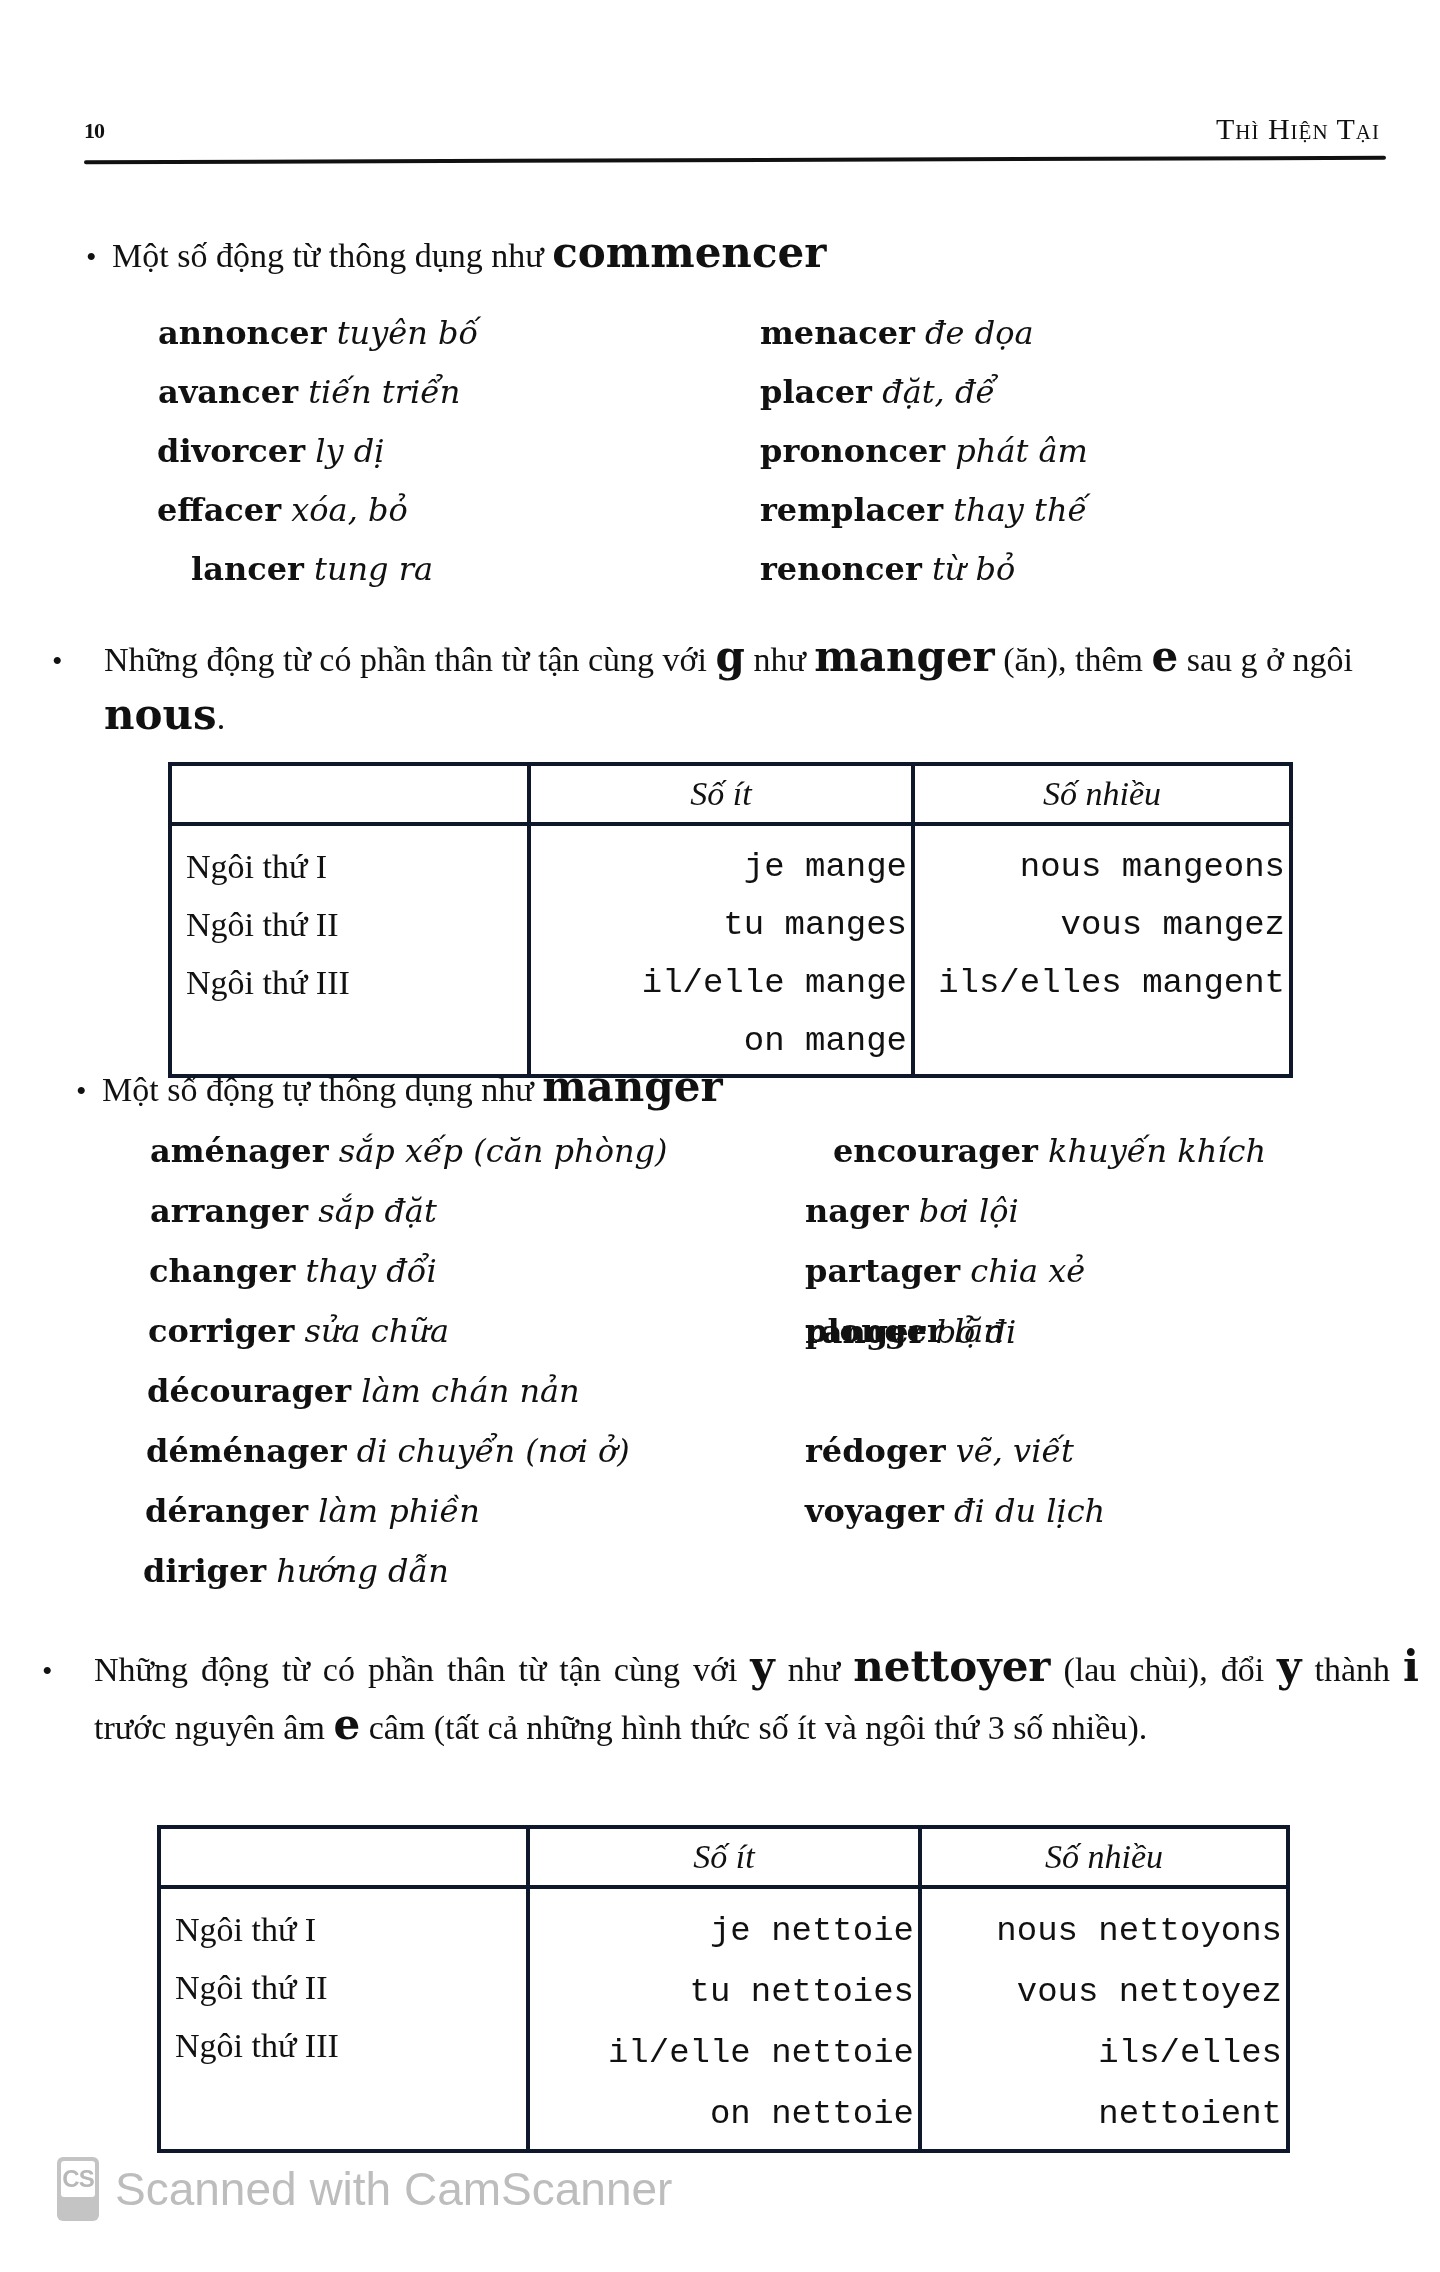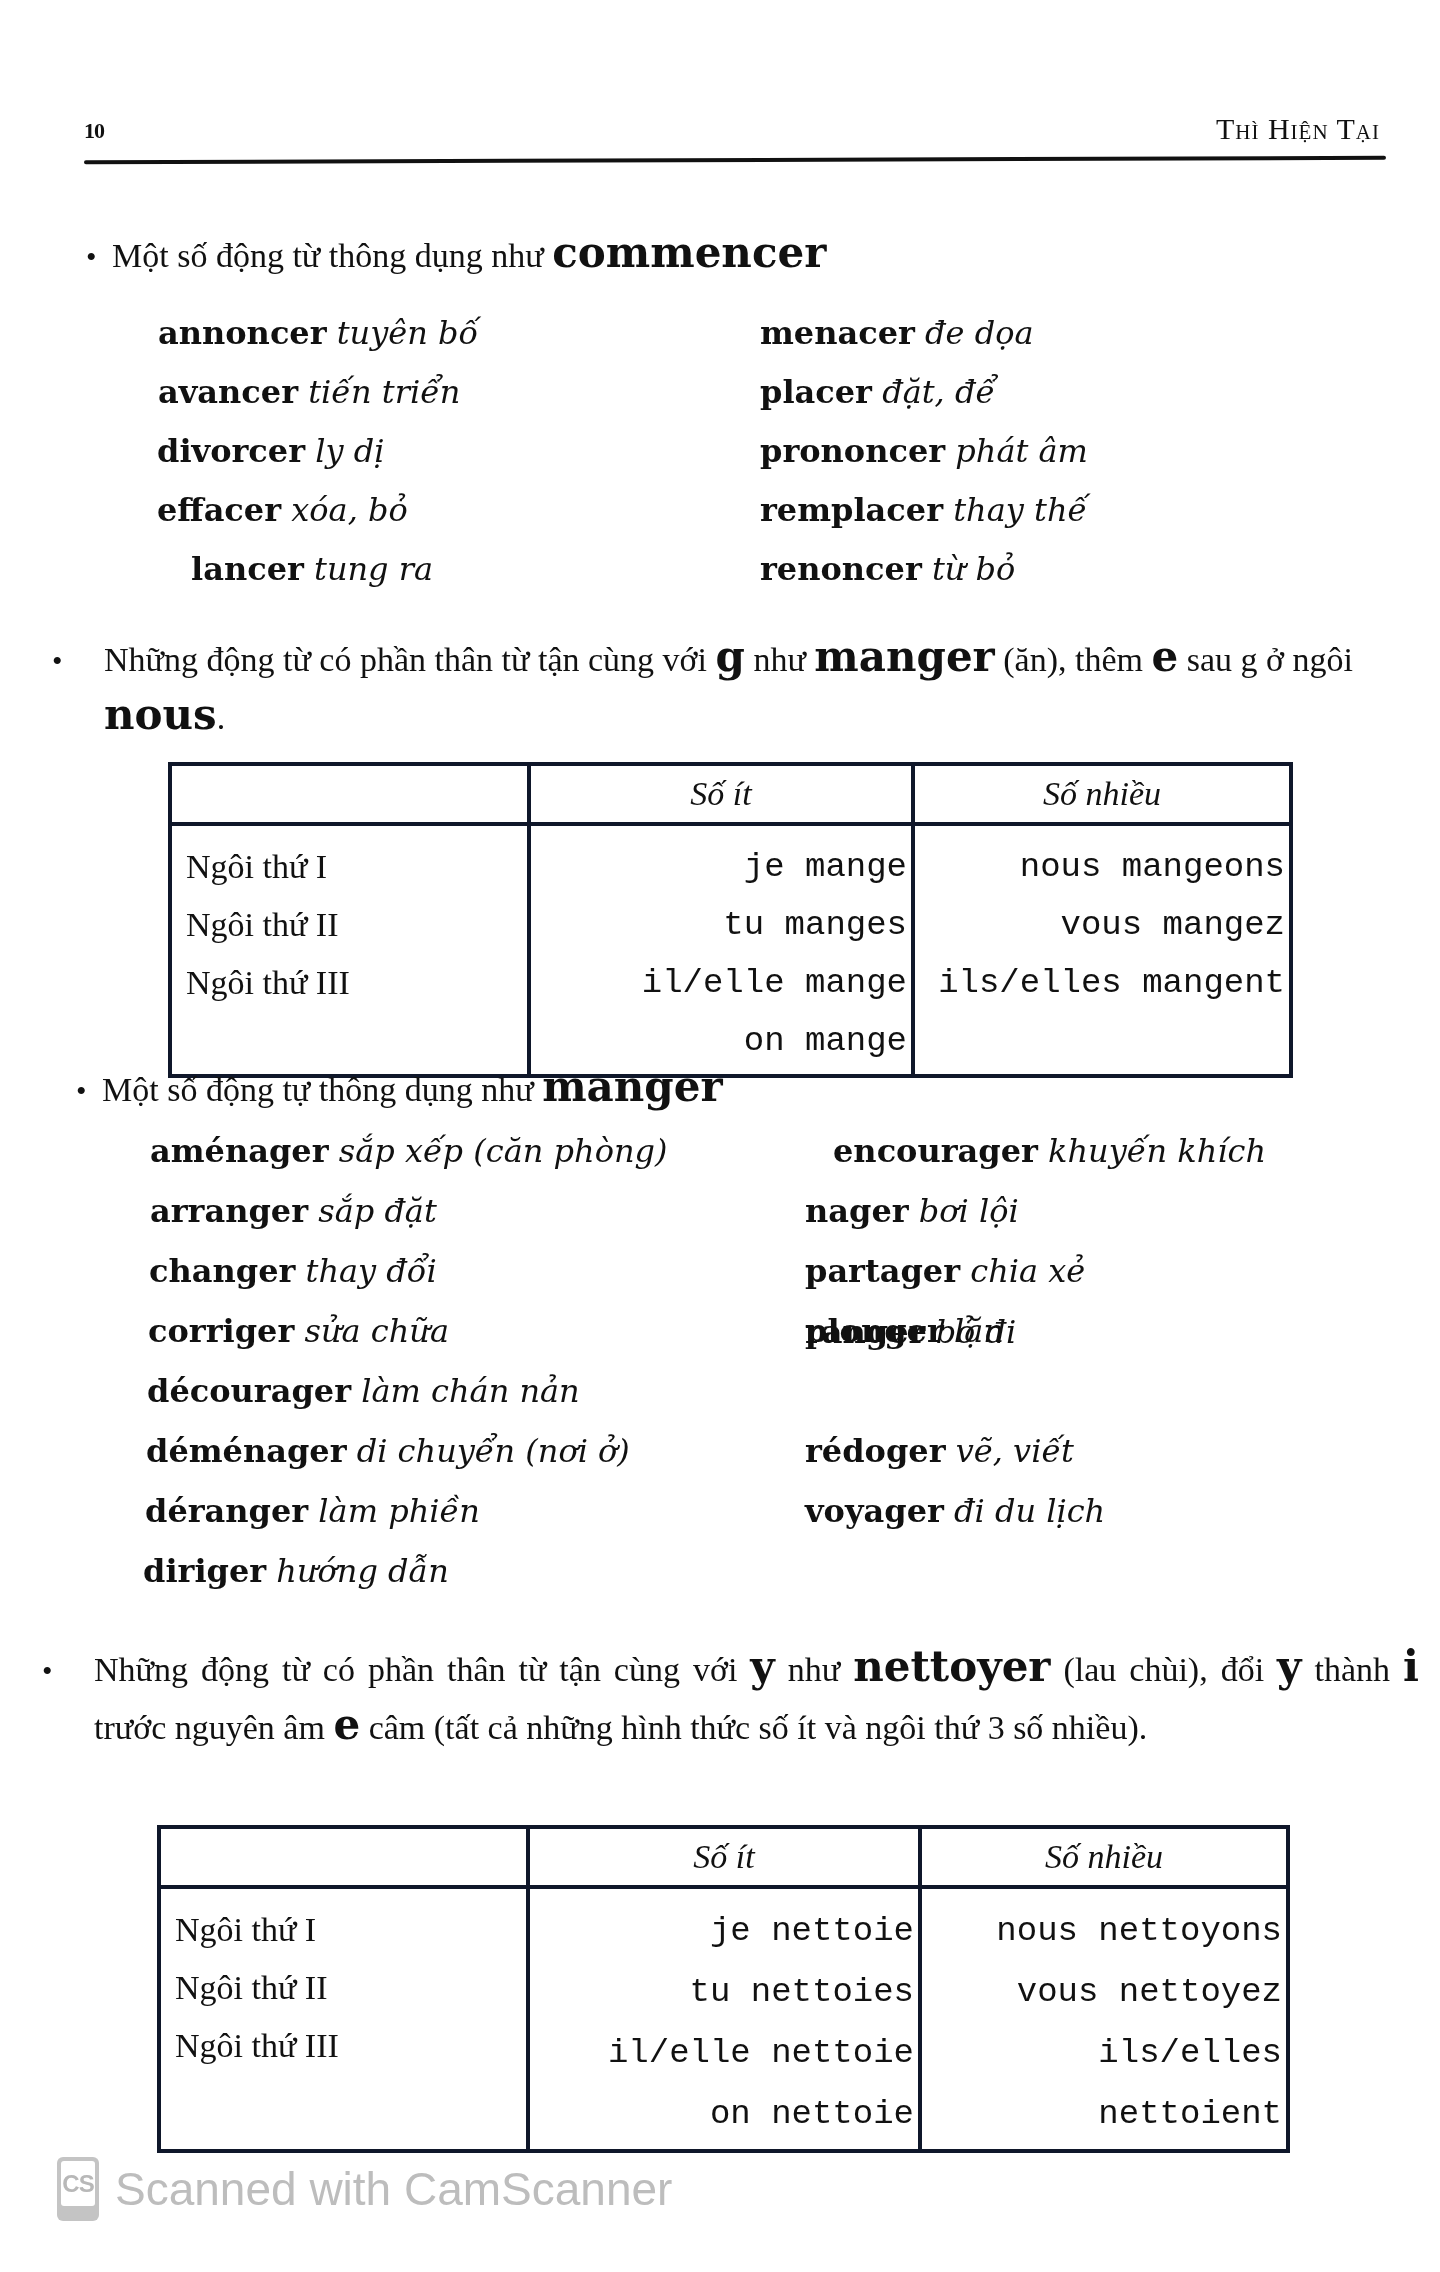--- a/index.html
+++ b/index.html
@@ -42,21 +42,21 @@
     table.conj td.forms { text-align: right; line-height: 58px; padding: 12px 4px 4px; font-family: Liberation Mono, monospace; }
     .watermark {
       left: 57px; top: 2157px; display: flex; align-items: center; gap: 16px;
       color: #bdbdbd; font-family: "Liberation Sans", sans-serif; font-size: 46px;
     }
     .cs-logo {
       width: 42px; height: 64px; border-radius: 6px; background: #c4c4c4;
       position: relative; overflow: hidden;
     }
     .cs-logo .top {
-      position: absolute; left: 4px; right: 4px; top: 4px; height: 45px; background: #fff;
+      position: absolute; left: 4px; right: 4px; top: 4px; height: 36px; background: #fff;
       border-radius: 3px; color: #b8b8b8; font-weight: bold; font-size: 24px;
       display: flex; align-items: center; justify-content: center; letter-spacing: -1px;
     }
   </style>
 </head>
 <body>
 
 <div class="abs page-number">10</div>
 <div class="abs running-header">Thì Hiện Tại</div>
 <div class="abs header-rule"></div>

